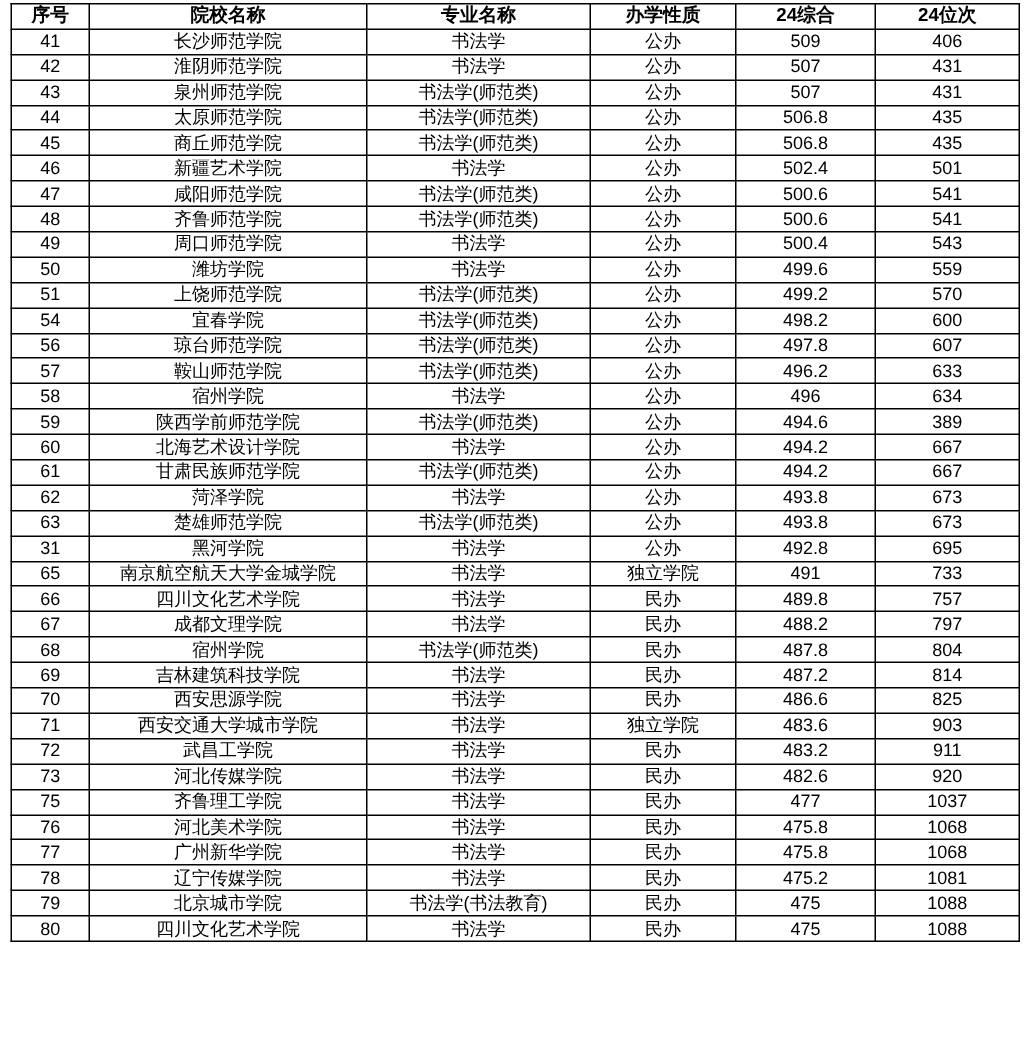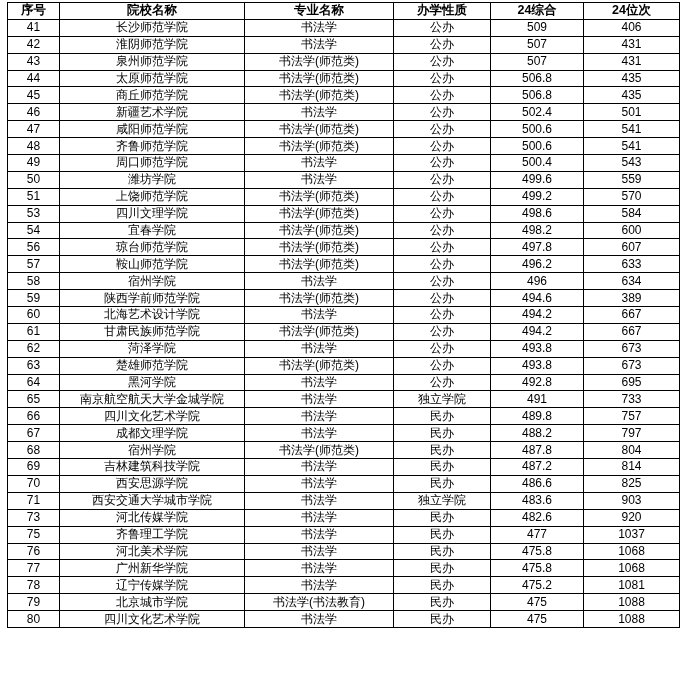--- a/index.html
+++ b/index.html
@@ -148,28 +148,20 @@
         </tr>
         <tr>
           <td>51</td>
           <td>上饶师范学院</td>
           <td>书法学(师范类)</td>
           <td>公办</td>
           <td>499.2</td>
           <td>570</td>
         </tr>
         <tr>
-          <td>53</td>
-          <td>四川文理学院</td>
-          <td>书法学(师范类)</td>
-          <td>公办</td>
-          <td>498.6</td>
-          <td>584</td>
-        </tr>
-        <tr>
           <td>54</td>
           <td>宜春学院</td>
           <td>书法学(师范类)</td>
           <td>公办</td>
           <td>498.2</td>
           <td>600</td>
         </tr>
         <tr>
           <td>56</td>
           <td>琼台师范学院</td>
@@ -228,21 +220,21 @@
         </tr>
         <tr>
           <td>63</td>
           <td>楚雄师范学院</td>
           <td>书法学(师范类)</td>
           <td>公办</td>
           <td>493.8</td>
           <td>673</td>
         </tr>
         <tr>
-          <td>64</td>
+          <td>31</td>
           <td>黑河学院</td>
           <td>书法学</td>
           <td>公办</td>
           <td>492.8</td>
           <td>695</td>
         </tr>
         <tr>
           <td>65</td>
           <td>南京航空航天大学金城学院</td>
           <td>书法学</td>
@@ -290,20 +282,28 @@
           <td>486.6</td>
           <td>825</td>
         </tr>
         <tr>
           <td>71</td>
           <td>西安交通大学城市学院</td>
           <td>书法学</td>
           <td>独立学院</td>
           <td>483.6</td>
           <td>903</td>
+        </tr>
+        <tr>
+          <td>72</td>
+          <td>武昌工学院</td>
+          <td>书法学</td>
+          <td>民办</td>
+          <td>483.2</td>
+          <td>911</td>
         </tr>
         <tr>
           <td>73</td>
           <td>河北传媒学院</td>
           <td>书法学</td>
           <td>民办</td>
           <td>482.6</td>
           <td>920</td>
         </tr>
         <tr>

